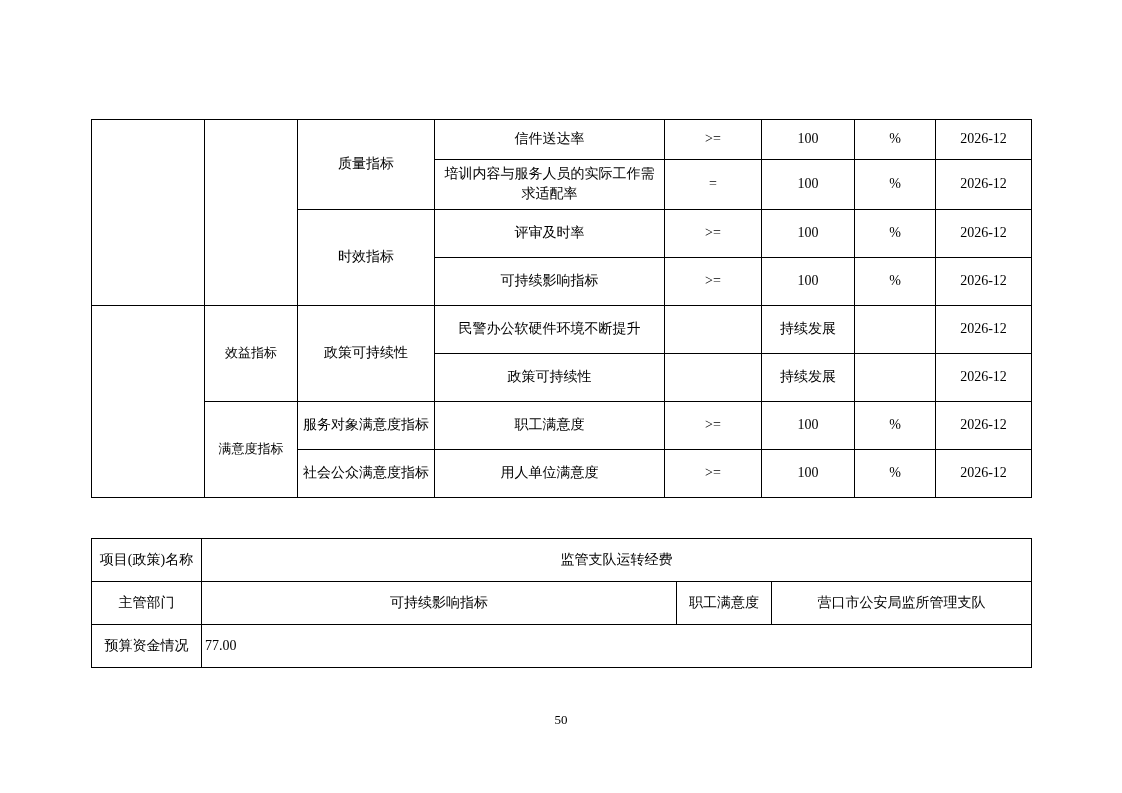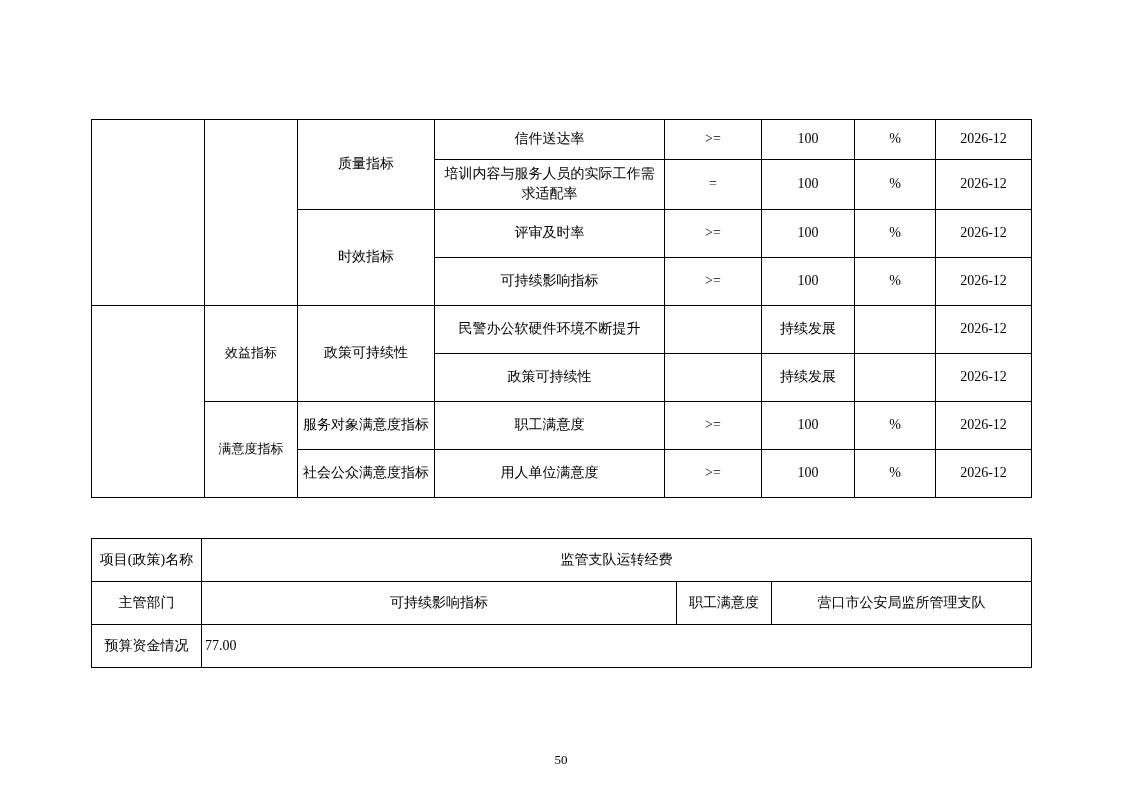--- a/index.html
+++ b/index.html
@@ -83,21 +83,20 @@
   .row-h48 { height: 48px; }
 
   .pagenum {
     position: absolute;
     left: 0;
     top: 712px;
     width: 1122px;
     text-align: center;
     font-size: 13px;
     font-family: "Liberation Serif", "DejaVu Serif", serif;
-    margin-top: 40px;
   }
   .unit-pct {
     font-size: 11px;
   }
 </style>
 </head>
 <body>
 
 <div class="page">
 

